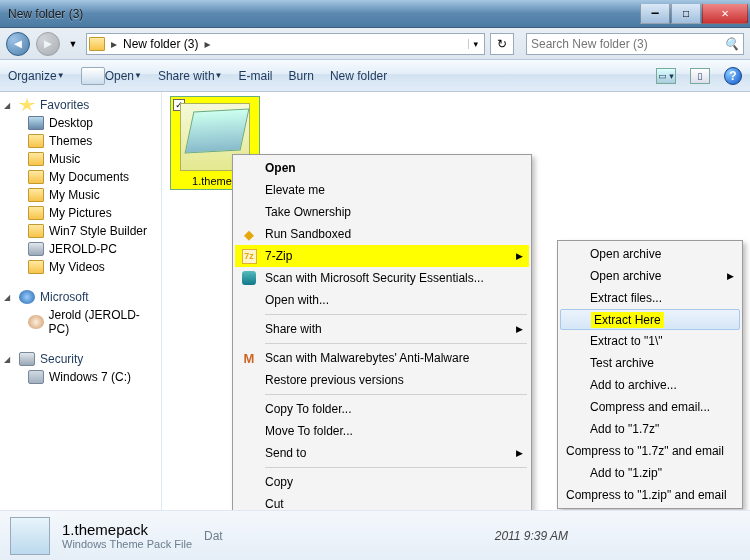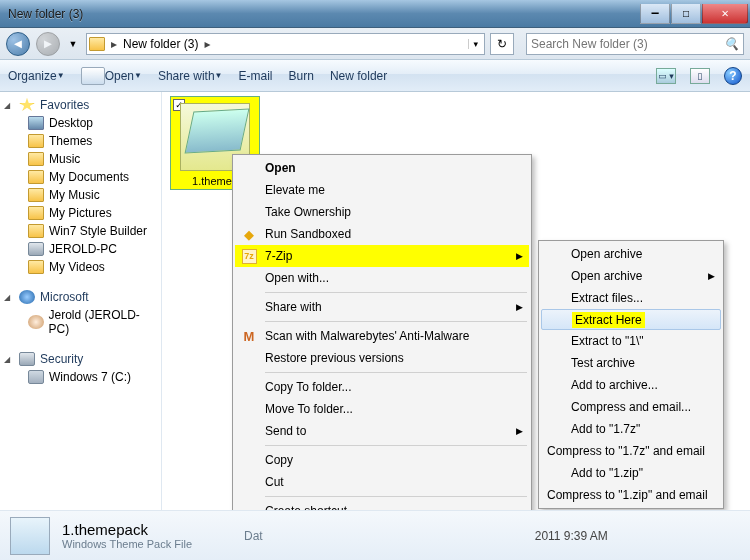--- a/index.html
+++ b/index.html
@@ -63,30 +63,30 @@
 .fileitem .thumb::before { content:""; position:absolute; left:8px; top:6px; width:54px; height:40px; background:linear-gradient(#cfe,#8bc); border:1px solid #6a8; transform:skew(-12deg,-3deg); }
 .fileitem .lbl { font-size:11px; }
 
 
 .ctxmenu { position:absolute; background:#f4f4f4; border:1px solid #9b9b9b; box-shadow: 3px 3px 5px rgba(0,0,0,.25); padding:2px; }
 .ctxmenu .row { display:flex; align-items:center; height:22px; padding-right:24px; position:relative; white-space:nowrap; }
 .ctxmenu .row .ic { width:24px; height:16px; margin:0 4px 0 2px; display:flex; align-items:center; justify-content:center; }
 .ctxmenu .row .arr { position:absolute; right:6px; font-size:9px; }
 .ctxmenu .sep { height:1px; background:#d0d0d0; margin:3px 2px 3px 30px; }
 .ctxmenu .row.hl { background:#ffff00; }
-.submenu { left: 538px; top: 240px; width:186px; }
+.submenu { left: 557px; top: 240px; width:186px; }
 .submenu .row.hov2 { background:linear-gradient(#ecf3fb,#d5e6f8); border:1px solid #a9c7e8; border-radius:2px; height:20px; }
 
 
 .details { position:absolute; left:0; right:0; bottom:0; height:50px; border-top:1px solid #dfe8f1; background:linear-gradient(#f4f8fc,#e5eef7); display:flex; align-items:center; padding:4px 10px; gap:12px; }
 .details .dthumb { width:40px; height:38px; background:linear-gradient(#e8f4fb,#bcd9ee); border:1px solid #9ab; }
 .details .dtxt .fn { font-size:15px; }
 .details .dtxt .ft { color:#6b7d8e; font-size:11px; }
-.details .dprop { margin-left:40px; color:#6b7d8e; font-size:11px; }
-.details .dprop .v { color:#444; }
+.details .dprop { color:#6b7d8e; font-size:11px; }
+.details .dprop .v { color:#444;font-style:italic; }
 
 
 .cicon { font-size:13px; }
 .cicon.sandbox { color:#e6a70b; }
 .cicon.seven { color:#e6a70b; background:#fff4cc; border:1px solid #e0b030; width:15px; height:15px; font-size:9px; display:inline-flex; align-items:center; justify-content:center; font-weight:bold; }
 .cicon.mse { width:14px;height:14px; border-radius:3px; background:linear-gradient(#5bb,#178); display:inline-block; }
 .cicon.mbam { color:#c62; font-weight:bold; }
 </style>
 </head>
 <body>
@@ -254,20 +254,26 @@
       <span class="txt" style="">Run Sandboxed</span>
     </div>
     <div class="row hl">
       <span class="ic">
         <span class="cicon seven">7z</span>
       </span>
       <span class="txt" style="">7-Zip</span>
       <span class="arr">▶</span>
     </div>
     <div class="row">
+      <span class="ic">
+        <span class="cicon mse"></span>
+      </span>
+      <span class="txt" style="">Scan with Microsoft Security Essentials...</span>
+    </div>
+    <div class="row">
       <span class="ic"></span>
       <span class="txt" style="">Open with...</span>
     </div>
     <div class="sep"></div>
     <div class="row">
       <span class="ic"></span>
       <span class="txt" style="">Share with</span>
       <span class="arr">▶</span>
     </div>
     <div class="sep"></div>

